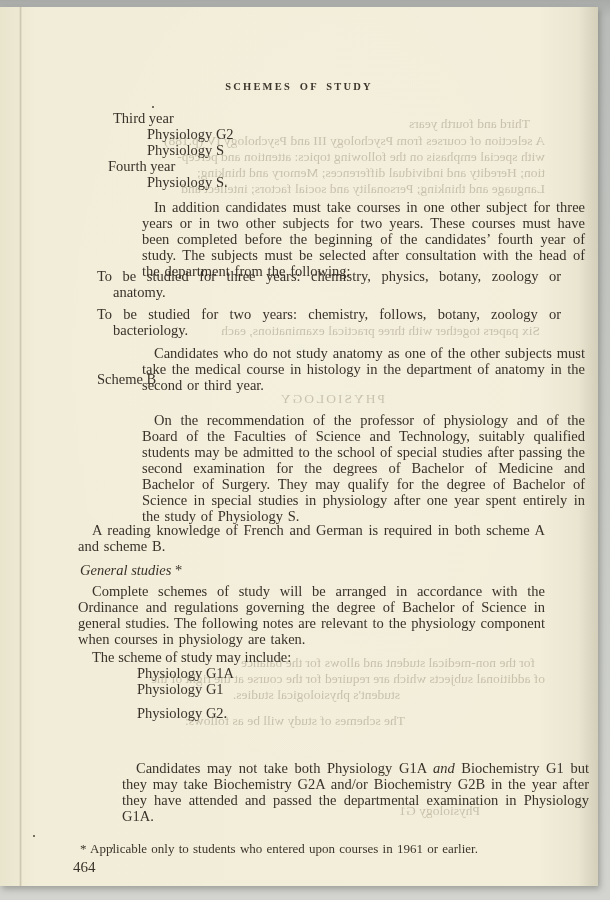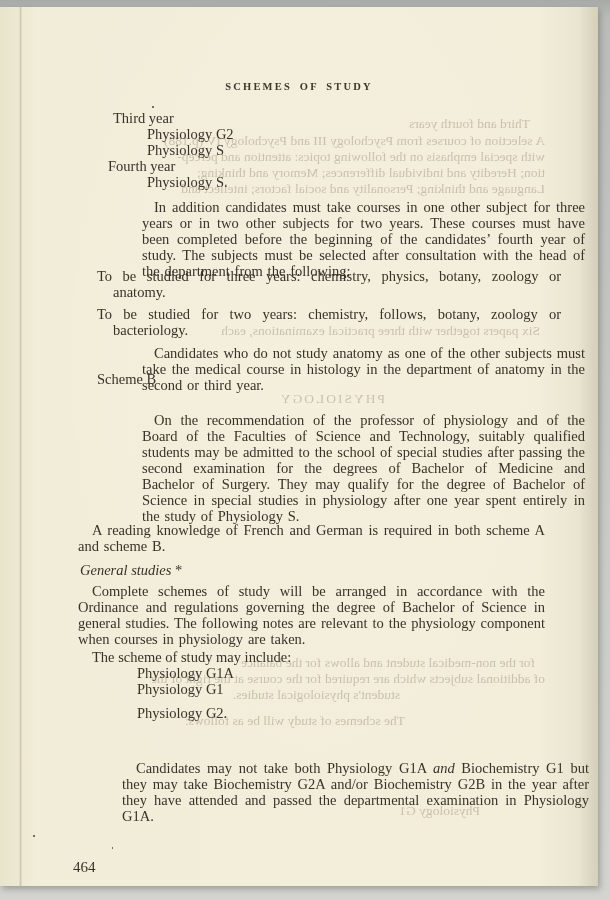--- a/index.html
+++ b/index.html
@@ -100,19 +100,23 @@
   <div class="para l0" style="top:576px;">Complete schemes of study will be arranged in accordance with the Ordinance and regulations governing the degree of Bachelor of Science in general studies.  The following notes are relevant to the physiology component when courses in physiology are taken.</div>
 
   <div class="line" style="left:92px;top:642px;">The scheme of study may include:</div>
   <div class="line" style="left:137px;top:658px;">Physiology G1A</div>
   <div class="line" style="left:137px;top:674px;">Physiology G1</div>
   <div class="line" style="left:137px;top:698px;">Physiology G2.</div>
 
 
   <div class="para l0" style="top:753px;margin-left:44px;"><span>Candidates may not take both Physiology G1A </span><span class="it">and</span><span> Biochemistry G1 but they may take Biochemistry G2A and/or Biochemistry G2B in the year after they have attended and passed the departmental examination in Physiology G1A.</span></div>
 
+  <div class="footnote">
+    <span>*</span>
+    <span>Applicable only to students who entered upon courses in 1961 or earlier.</span>
+  </div>
 
   <div class="pagenum">464</div>
 
   <div class="speck" style="left:152px;top:99px;width:2px;height:2px;"></div>
   <div class="speck" style="left:33px;top:828px;width:2px;height:2px;"></div>
   <div class="speck" style="left:112px;top:840px;width:1px;height:2px;"></div>
 </div>
 
 </body></html>

